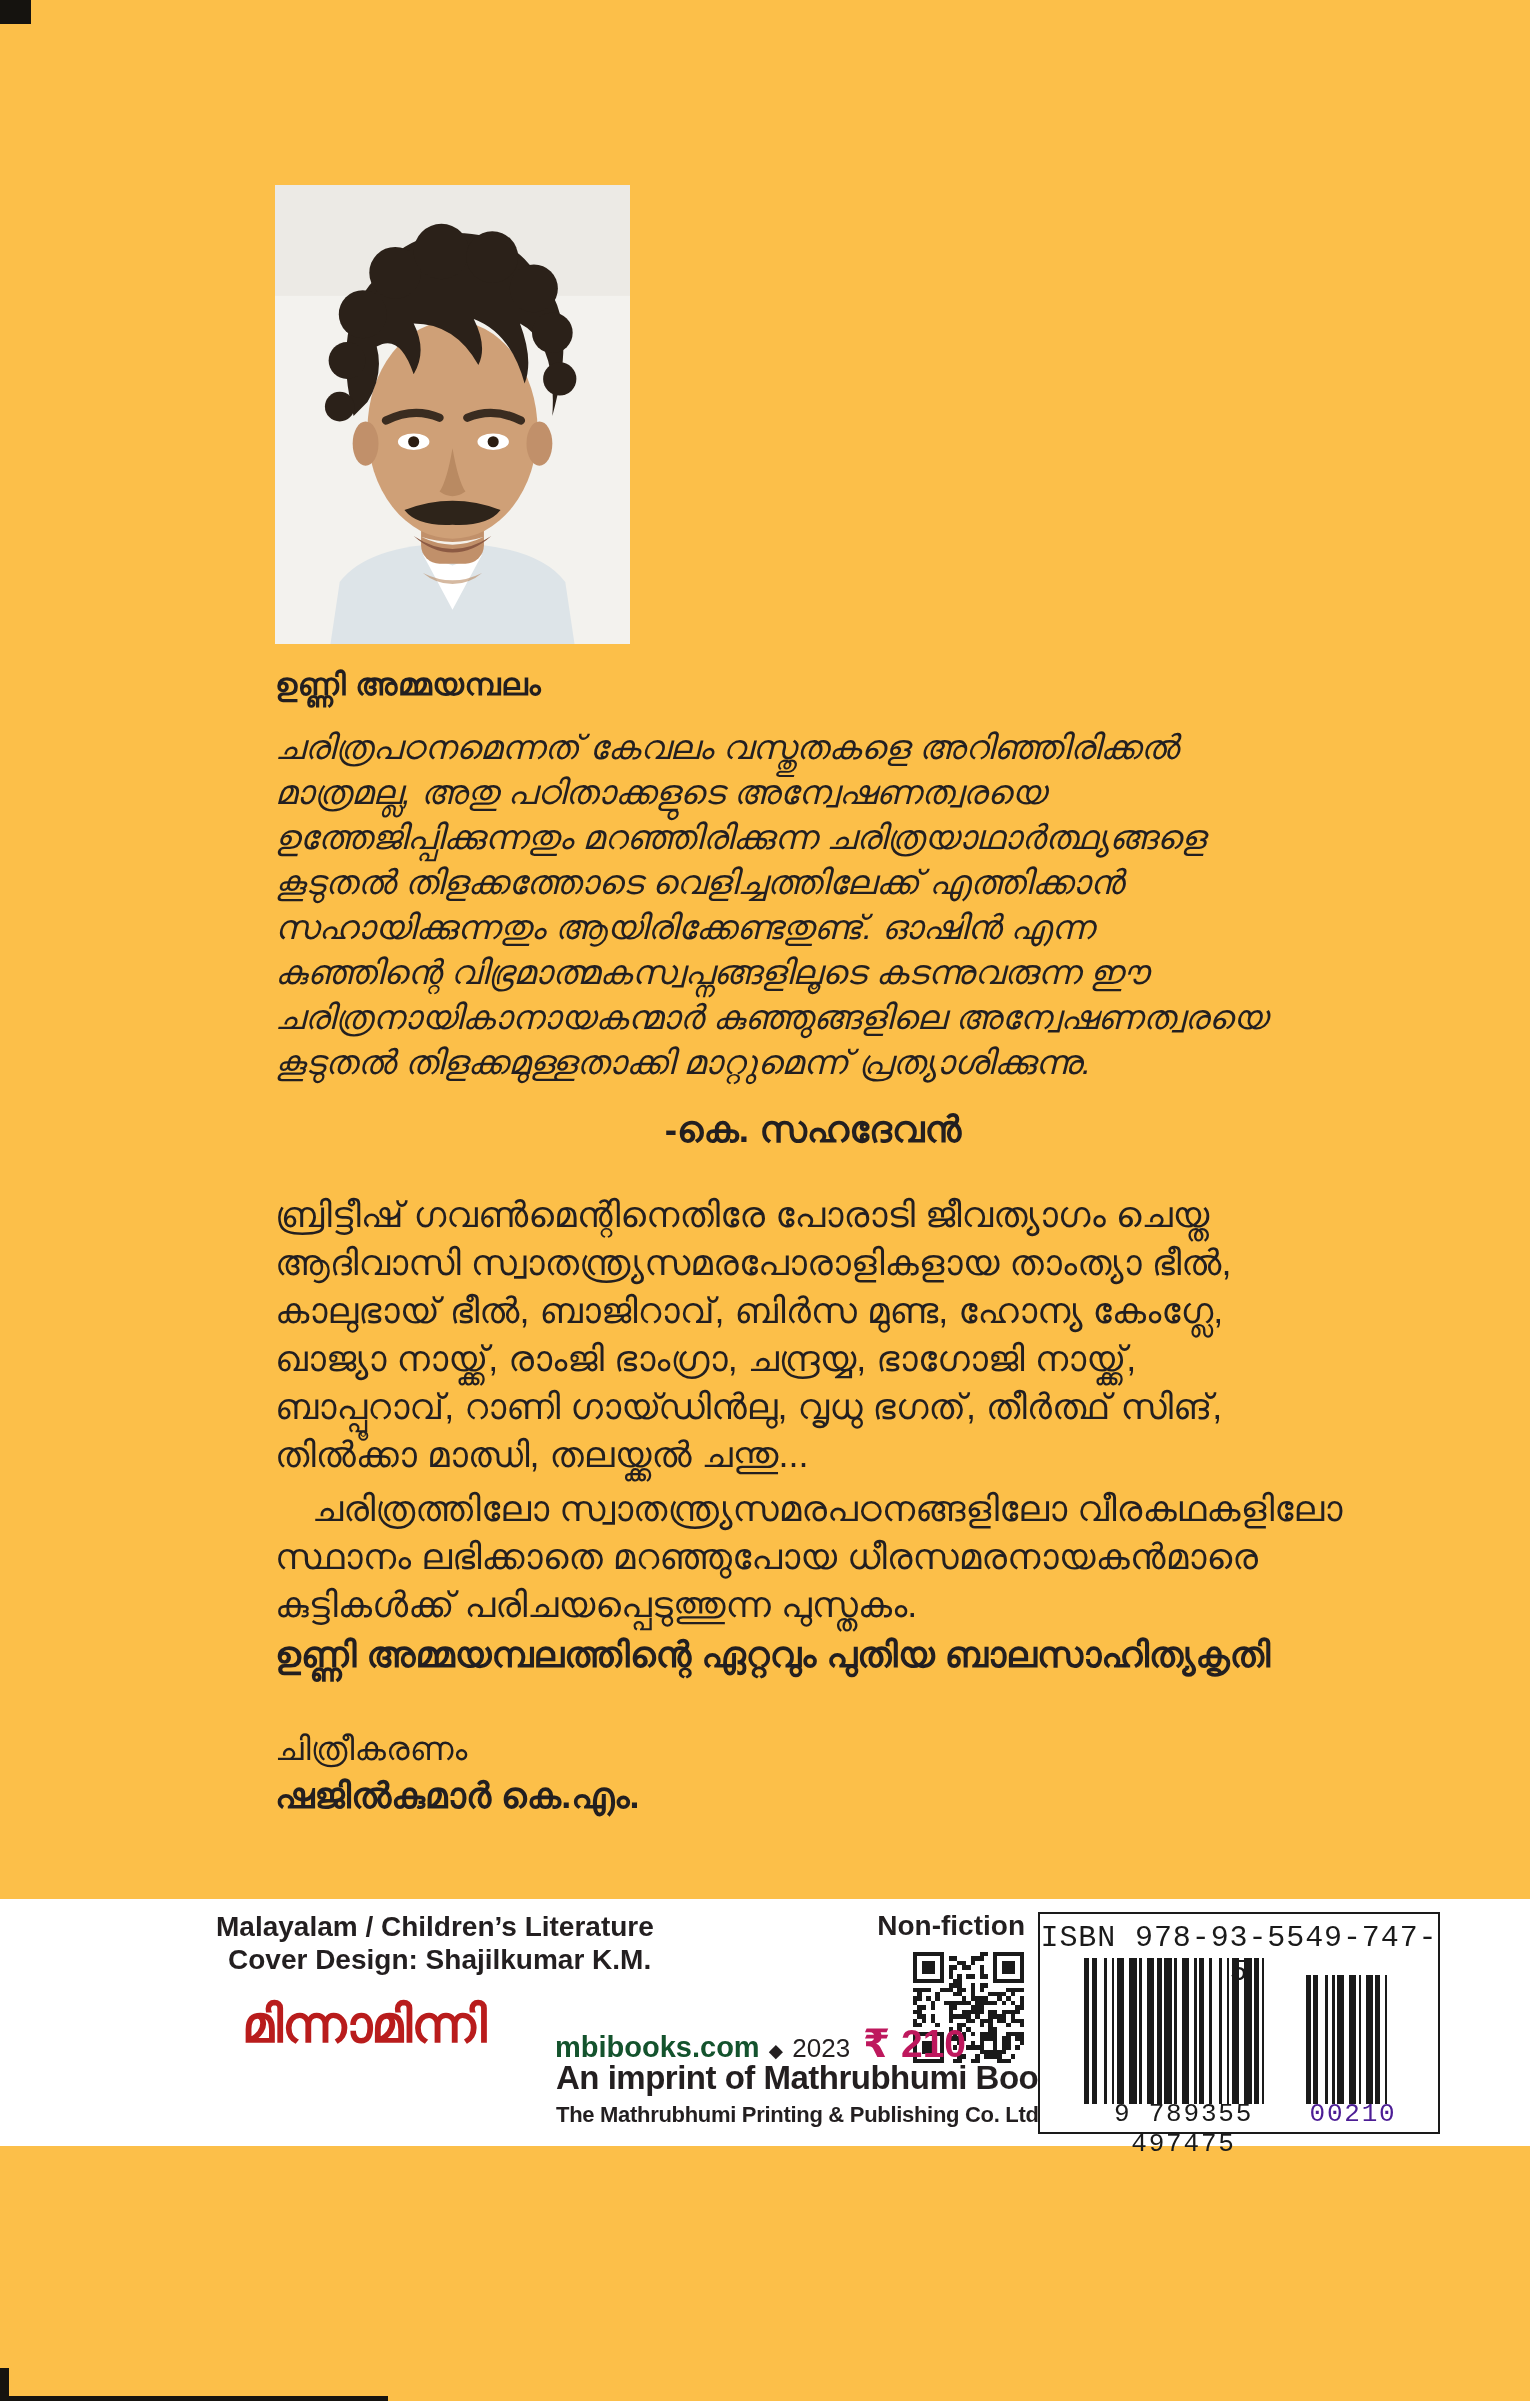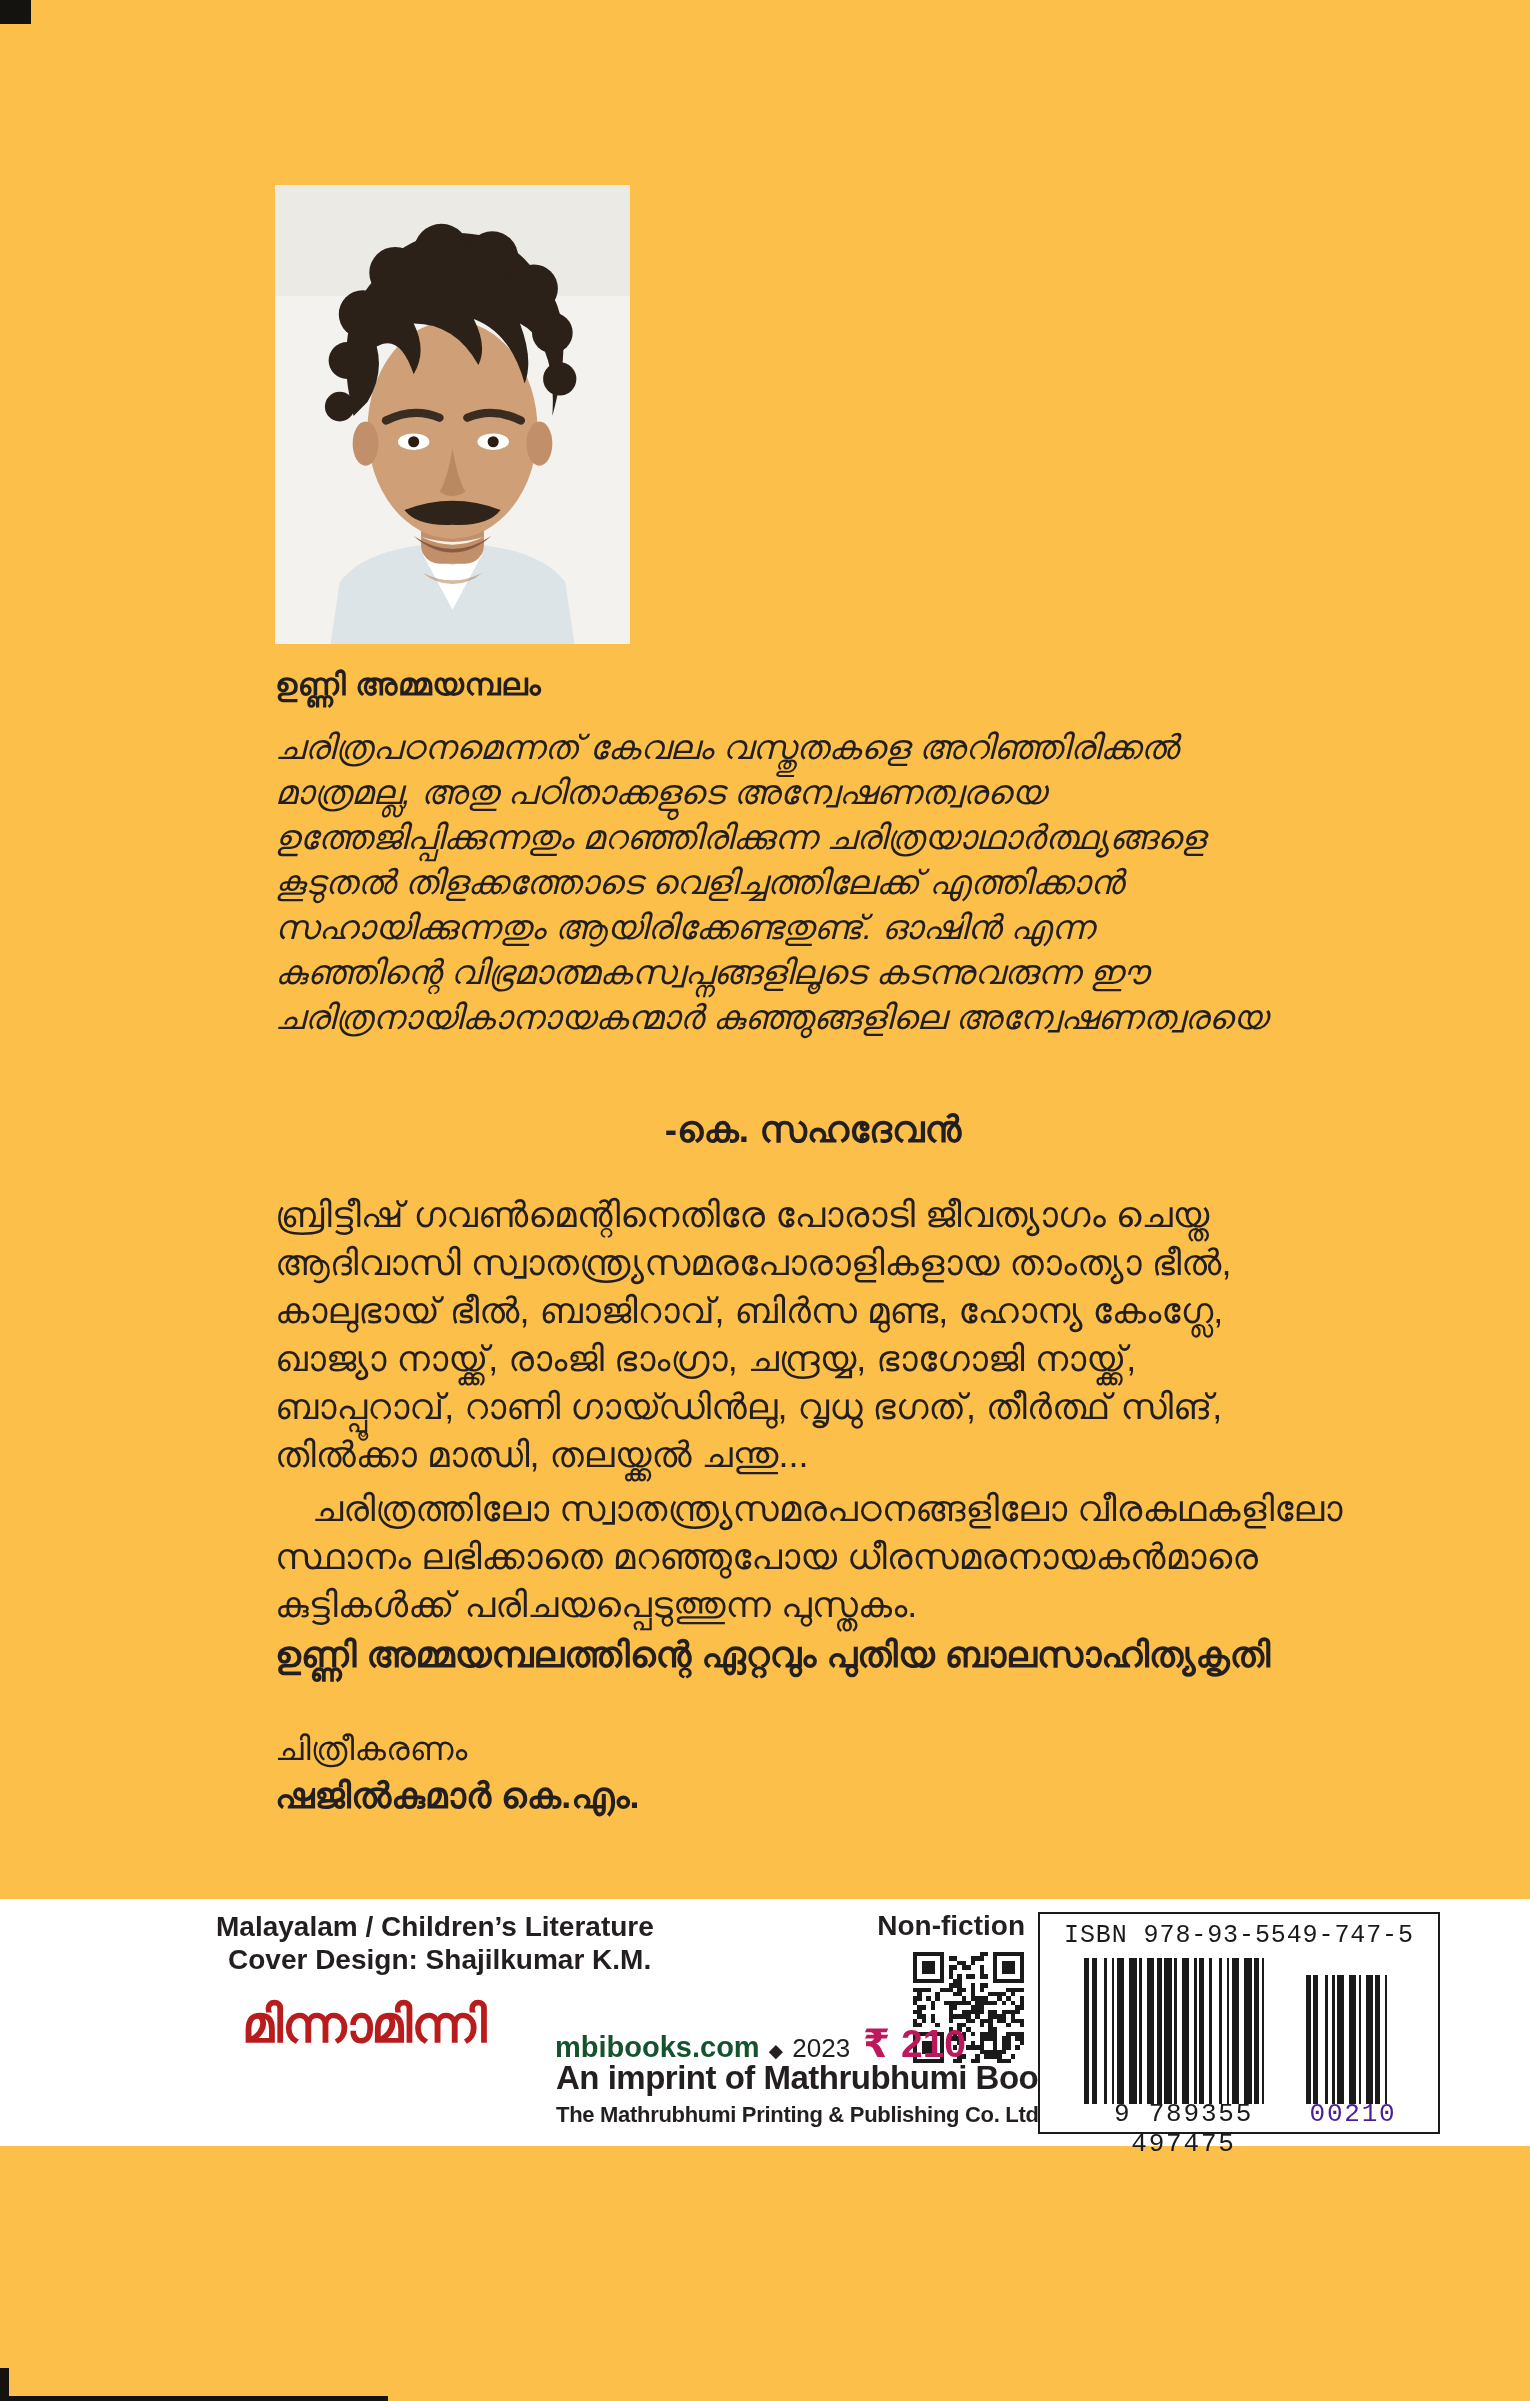--- a/index.html
+++ b/index.html
@@ -40,21 +40,21 @@
   .website{font-size:29px;font-weight:bold;color:#14532d;}
   .sep{font-size:18.5px;color:#231F20;}
   .year{font-size:26px;color:#231F20;}
   .price{font-size:39px;font-weight:bold;color:#be185d;margin-left:3.7px;}
   .pub-logo{left:242px;top:1995px;width:314px;font-size:51px;font-weight:bold;color:#b91c1c;letter-spacing:-0.9px;}
   .imprint{left:556px;top:2059px;font-size:33px;font-weight:bold;letter-spacing:-0.5px;}
   .company{left:556px;top:2102px;font-size:22px;font-weight:bold;letter-spacing:-0.3px;}
   
   .isbnbox{left:1038px;top:1912px;width:402px;height:222px;background:#fff;border:2.8px solid #1a1a1a;box-sizing:border-box;}
   .isbn-label{position:absolute;left:0;top:7.4px;width:100%;text-align:center;
-    font-family:"Liberation Mono","DejaVu Sans Mono",monospace;font-size:25px;letter-spacing:0.9px;color:#1a1a1a;}
+    font-family:"Liberation Mono","DejaVu Sans Mono",monospace;font-size:30px;letter-spacing:0.9px;color:#1a1a1a;}
   .bars-main{position:absolute;left:44px;top:44px;width:211px;height:146px;}
   .bars-addon{position:absolute;left:266px;top:61px;width:94px;height:129px;}
   .bars-main div,.bars-addon div{display:inline-block;height:100%;vertical-align:top;}
   .b{background:#1a1a1a;} .s{background:transparent;}
   .num-main{position:absolute;left:18.5px;top:185px;width:250px;text-align:center;
     font-family:"Liberation Mono","DejaVu Sans Mono",monospace;font-size:26px;letter-spacing:1.8px;color:#1a1a1a;}
   .num-addon{position:absolute;left:266px;top:185px;width:94px;text-align:center;
     font-family:"Liberation Mono","DejaVu Sans Mono",monospace;font-size:26px;letter-spacing:1.8px;color:#4c1d95;}
 </style>
 </head>
@@ -114,20 +114,21 @@
   <div class="abs author-name">ഉണ്ണി അമ്മയമ്പലം</div>
 
   <div class="abs quote">
       <div class="line">ചരിത്രപഠനമെന്നത് കേവലം വസ്തുതകളെ അറിഞ്ഞിരിക്കൽ</div>
       <div class="line">മാത്രമല്ല, അതു പഠിതാക്കളുടെ അന്വേഷണത്വരയെ</div>
       <div class="line">ഉത്തേജിപ്പിക്കുന്നതും മറഞ്ഞിരിക്കുന്ന ചരിത്രയാഥാർത്ഥ്യങ്ങളെ</div>
       <div class="line">കൂടുതൽ തിളക്കത്തോടെ വെളിച്ചത്തിലേക്ക് എത്തിക്കാൻ</div>
       <div class="line">സഹായിക്കുന്നതും ആയിരിക്കേണ്ടതുണ്ട്. ഓഷിൻ എന്ന</div>
       <div class="line">കുഞ്ഞിന്റെ വിഭ്രമാത്മകസ്വപ്നങ്ങളിലൂടെ കടന്നുവരുന്ന ഈ</div>
       <div class="line">ചരിത്രനായികാനായകന്മാർ കുഞ്ഞുങ്ങളിലെ അന്വേഷണത്വരയെ</div>
+      <div class="line">കൂടുതൽ തിളക്കമുള്ളതാക്കി മാറ്റുമെന്ന് പ്രത്യാശിക്കുന്നു.</div>
     </div>
   <div class="abs attribution">-കെ. സഹദേവൻ</div>
 
   <div class="abs blurb">
       <div class="line">ബ്രിട്ടീഷ് ഗവൺമെന്റിനെതിരേ പോരാടി ജീവത്യാഗം ചെയ്ത</div>
       <div class="line">ആദിവാസി സ്വാതന്ത്ര്യസമരപോരാളികളായ താംത്യാ ഭീൽ,</div>
       <div class="line">കാലുഭായ് ഭീൽ, ബാജിറാവ്, ബിർസ മുണ്ട, ഹോന്യ കേംഗ്ലേ,</div>
       <div class="line">ഖാജ്യാ നായ്ക്ക്, രാംജി ഭാംഗ്രാ, ചന്ദ്രയ്യ, ഭാഗോജി നായ്ക്ക്,</div>
       <div class="line">ബാപ്പൂറാവ്, റാണി ഗായ്ഡിൻലു, വൃധു ഭഗത്, തീർത്ഥ് സിങ്,</div>
       <div class="line">തിൽക്കാ മാഝി, തലയ്ക്കൽ ചന്തു...</div>

